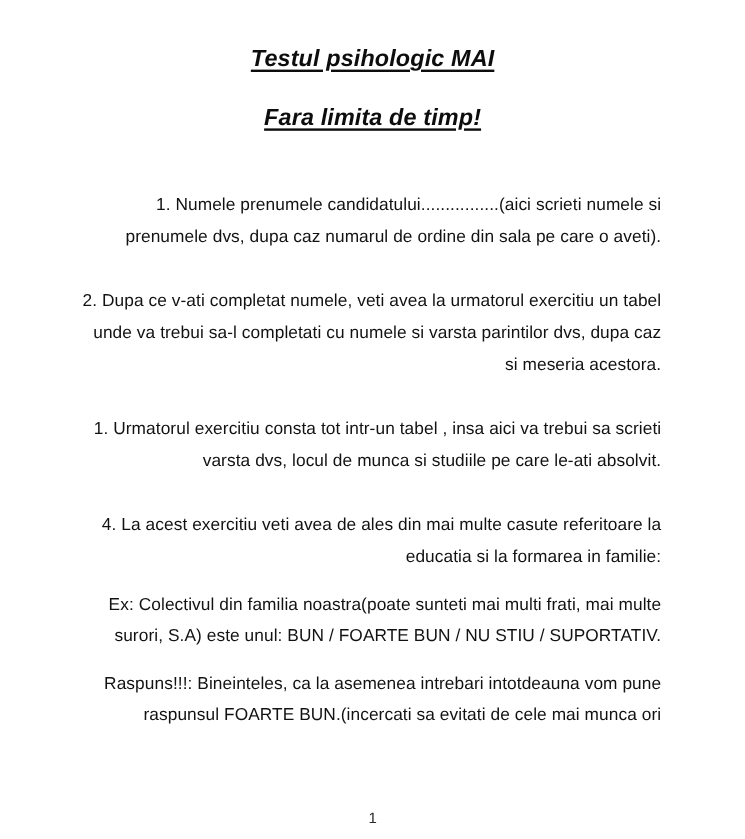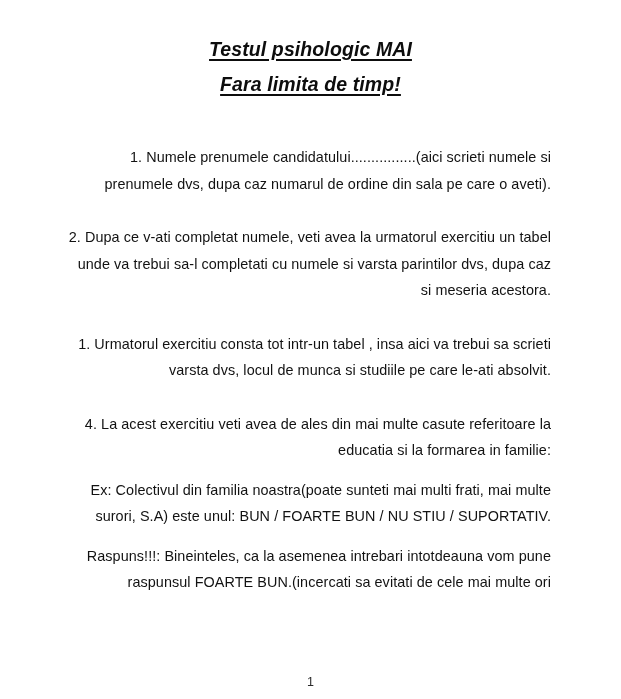--- a/index.html
+++ b/index.html
@@ -36,21 +36,21 @@
     line-height: 31px;
     letter-spacing: 0.1px;
     color: #0d0d0d;
     margin: 0;
   }
   .doc-heading .u {
     text-decoration: underline;
     text-underline-offset: 2.5px;
     text-decoration-thickness: 1.6px;
   }
-  .heading-1 { margin-bottom: 4px; }
+  .heading-1 { margin-bottom: 18px; }
   .heading-2 {
     margin: 0 auto 17px auto;
     width: 400px;
   }
   .heading-3 { margin-bottom: 0; }
 
   
   .body-block {
     margin: 0;
     padding: 0 70px 0 65px;
@@ -108,19 +108,19 @@
 
     <p class="para">1. Urmatorul exercitiu consta tot intr-un tabel , insa aici va trebui sa scrieti varsta dvs, locul de munca si studiile pe care le-ati absolvit.</p>
     <div class="gap-lg"></div>
 
     <p class="para">4. La acest exercitiu veti avea de ales din mai multe casute referitoare la educatia si la formarea in familie:</p>
     <div class="gap-sm"></div>
 
     <p class="para">Ex: Colectivul din familia noastra(poate sunteti mai multi frati, mai multe surori, S.A) este unul: BUN / FOARTE BUN / NU STIU / SUPORTATIV.</p>
     <div class="gap-sm"></div>
 
-    <p class="para">Raspuns!!!: Bineinteles, ca la asemenea intrebari intotdeauna vom pune raspunsul FOARTE BUN.(incercati sa evitati de cele mai multe ori</p>
+    <p class="para">Raspuns!!!: Bineinteles, ca la asemenea intrebari intotdeauna vom pune raspunsul FOARTE BUN.(incercati sa evitati de cele mai munca ori</p>
 
   </div>
 
   <div class="page-number">1</div>
 
 </div>
 
 </body></html>

